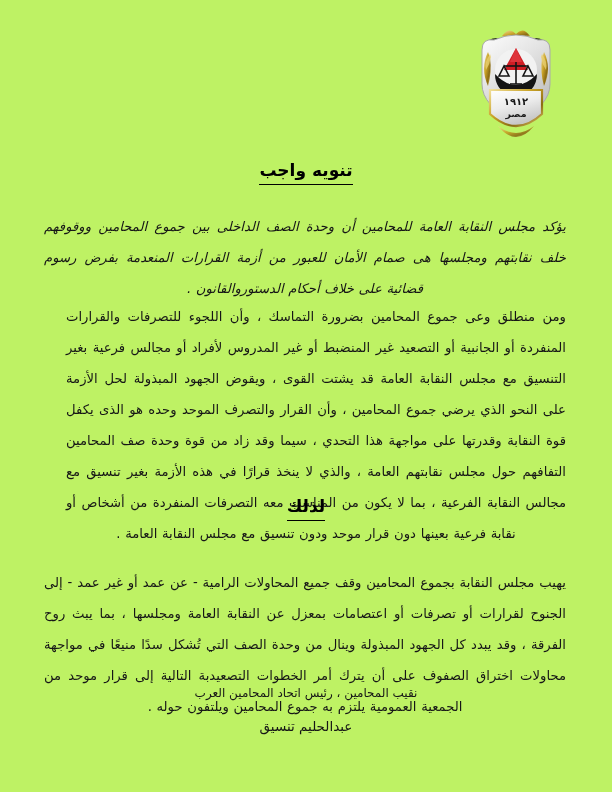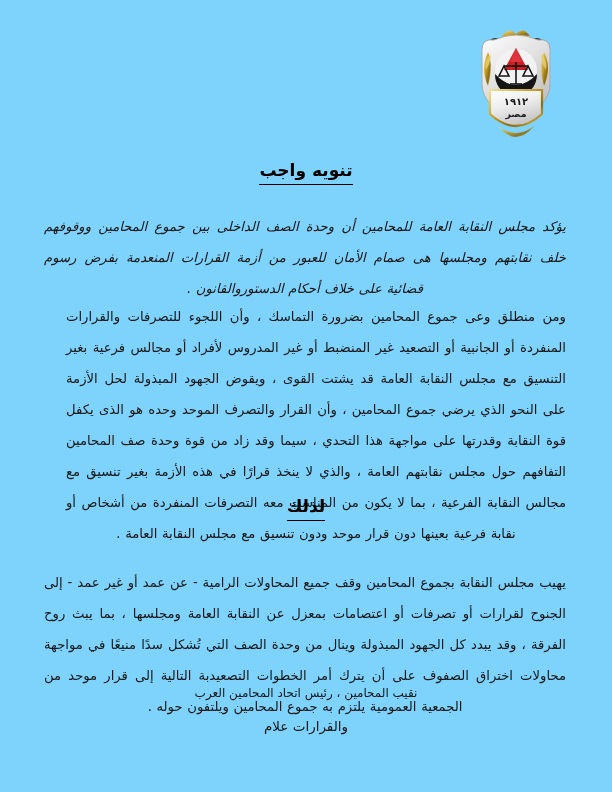--- a/index.html
+++ b/index.html
@@ -14,21 +14,21 @@
     position: relative;
     font-family: "DejaVu Sans", "Liberation Sans", sans-serif;
     color: #111111;
     overflow: hidden;
   }
 
   .page {
     position: relative;
     width: 612px;
     height: 792px;
-    background: #7dd3fc;
+    background: #bef264;
     box-sizing: border-box;
   }
 
   
   .emblem-wrap {
     position: absolute;
     top: 22px;
     right: 48px;
     width: 96px;
     height: 124px;
@@ -159,15 +159,15 @@
 
   <p class="para" id="para-2">ومن منطلق وعى جموع المحامين بضرورة التماسك ، وأن اللجوء للتصرفات والقرارات المنفردة أو الجانبية أو التصعيد غير المنضبط أو غير المدروس لأفراد أو مجالس فرعية بغير التنسيق مع مجلس النقابة العامة قد يشتت القوى ، ويقوض الجهود المبذولة لحل الأزمة على النحو الذي يرضي جموع المحامين ، وأن القرار والتصرف الموحد وحده هو الذى يكفل قوة النقابة وقدرتها على مواجهة هذا التحدي  ، سيما وقد زاد من قوة وحدة صف المحامين التفافهم  حول مجلس نقابتهم العامة  ، والذي لا ينخذ قرارًا في هذه الأزمة بغير تنسيق مع مجالس النقابة الفرعية  ، بما لا يكون من المناسب معه التصرفات المنفردة من أشخاص أو نقابة فرعية بعينها دون قرار موحد ودون تنسيق مع مجلس النقابة العامة  .</p>
 
   <div class="heading-block" id="heading-2-block">
     <span class="heading">لذلك</span>
   </div>
 
   <p class="para" id="para-3">يهيب مجلس النقابة بجموع المحامين وقف جميع المحاولات الرامية  - عن عمد أو غير عمد - إلى الجنوح لقرارات أو تصرفات أو اعتصامات بمعزل عن النقابة العامة ومجلسها  ، بما يبث روح الفرقة  ، وقد يبدد كل الجهود المبذولة وينال من وحدة الصف التي تُشكل سدًا منيعًا في مواجهة محاولات اختراق الصفوف على أن يترك أمر الخطوات التصعيدبة التالية  إلى قرار موحد من الجمعية العمومية يلتزم به جموع المحامين ويلتفون حوله .</p>
 
   <div class="sig" id="sig-title">نقيب المحامين ، رئيس اتحاد المحامين العرب</div>
-  <div class="sig" id="sig-name">والقرارات علام</div>
+  <div class="sig" id="sig-name">عبدالحليم تنسيق</div>
 
 </div>
 
 </body></html>

